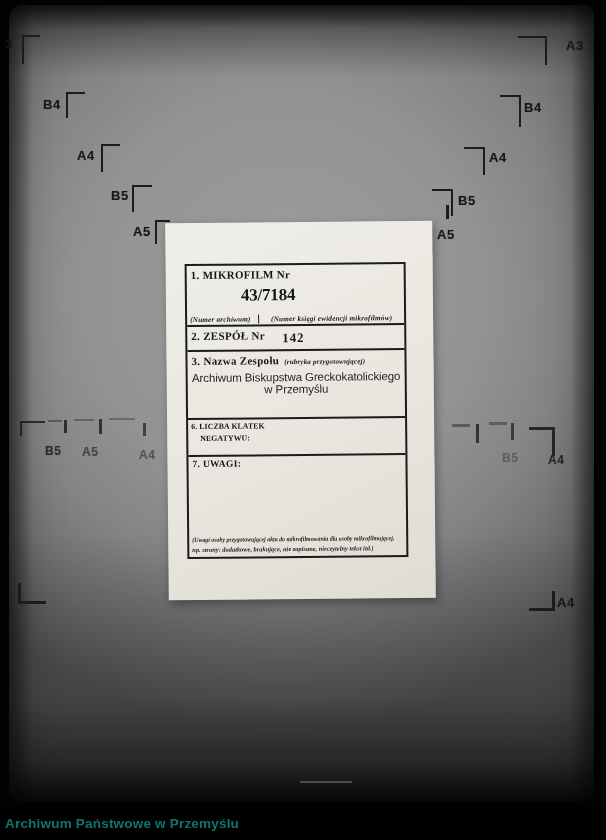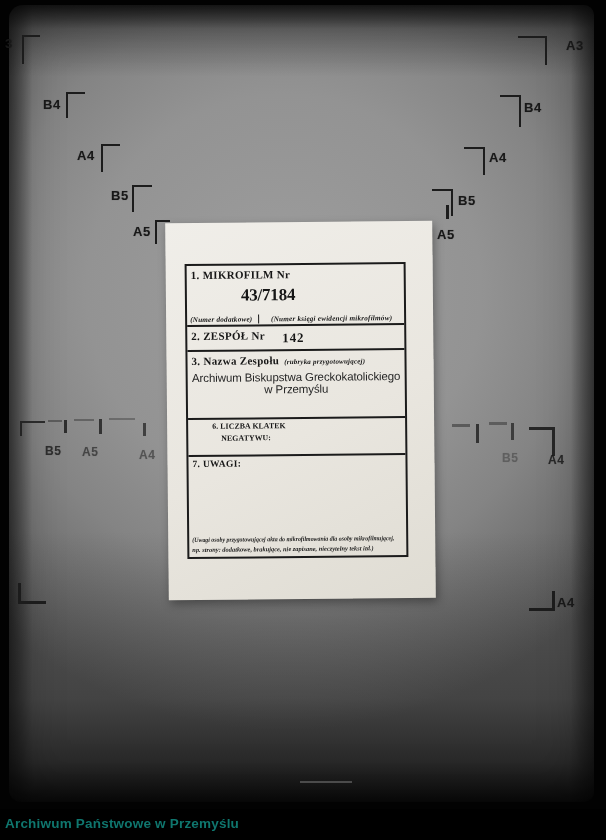--- a/index.html
+++ b/index.html
@@ -45,21 +45,21 @@
   .v-zespol{position:absolute;left:72px;top:4px;font-weight:bold;font-size:13px;letter-spacing:.8px;margin-left:23px;}
   .r3{position:relative;height:66px;border-bottom:2px solid #1b1b1b;}
   .lbl-note{font-style:italic;font-weight:bold;font-size:7px;letter-spacing:.2px;margin-left:5px;}
   .zname{width:100%;text-align:center;font-family:"Liberation Sans",sans-serif;
          font-size:11.5px;letter-spacing:-.1px;color:#262626;white-space:nowrap;}
   .zname.l1{margin-top:5px;}
   .r4{display:flex;height:35px;border-bottom:2px solid #1b1b1b;}
   .c{position:relative;box-sizing:border-box;}
   .c1{width:70px;}
   .c2{width:67px;border-left:2px solid #1b1b1b;border-right:2px solid #1b1b1b;}
-  .c3{flex:1;padding-left:21px;}
+  .c3{flex:1;}
   .c .clbl{font-weight:bold;font-size:7.8px;letter-spacing:.1px;padding:2px 0 0 3px;line-height:1.25;}
   .c .cl2{padding-left:12px;font-family:Liberation Serif, serif;}
   .c .cval{text-align:center;font-weight:bold;font-size:12.5px;margin-top:3px;letter-spacing:.5px;}
   .r5{position:relative;height:100px;}
   .r5 .lbl5{font-weight:bold;font-size:9.5px;letter-spacing:.3px;padding:2px 0 0 4px;}
   .note{position:absolute;left:3px;right:3px;bottom:3px;font-style:italic;font-weight:bold;
         font-size:6.4px;line-height:1.45;color:#1c1c1c;}
   .note .n1{white-space:nowrap;transform:scaleX(.92);transform-origin:left;}
   .note .n2{white-space:nowrap;}
   
@@ -120,21 +120,21 @@
 
   <div class="scratch" style="left:300px;top:781px;width:52px;height:1.5px;opacity:.5"></div>
 
   <div class="card">
     <div class="form">
 
       <div class="r1">
         <div class="lbl">1. MIKROFILM Nr</div>
         <div class="v-film">43/7184</div>
         <div class="foot">
-          <span class="fl">(Numer dodatkowe)</span>
+          <span class="fl">(Numer archiwum)</span>
           <span class="sep"></span>
           <span class="fr">(Numer księgi ewidencji mikrofilmów)</span>
         </div>
       </div>
 
       <div class="r2">
         <div class="lbl">2. ZESPÓŁ Nr</div>
         <div class="v-zespol">142</div>
       </div>
 

